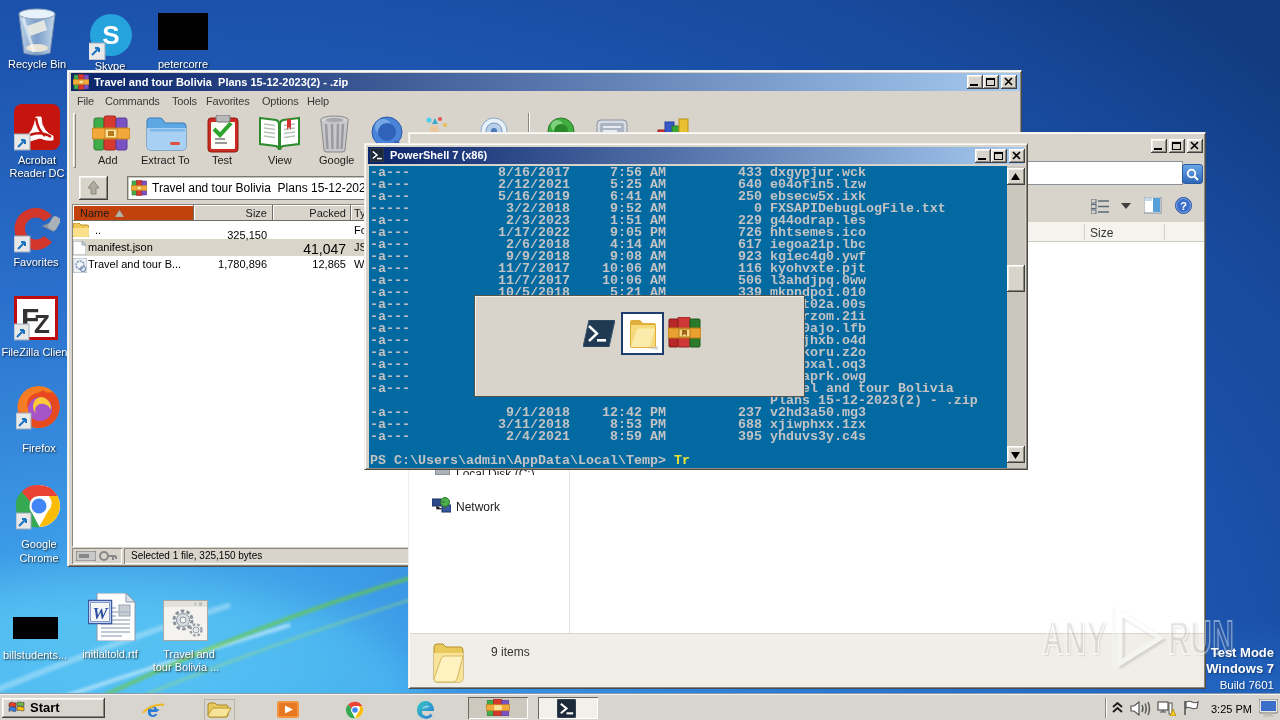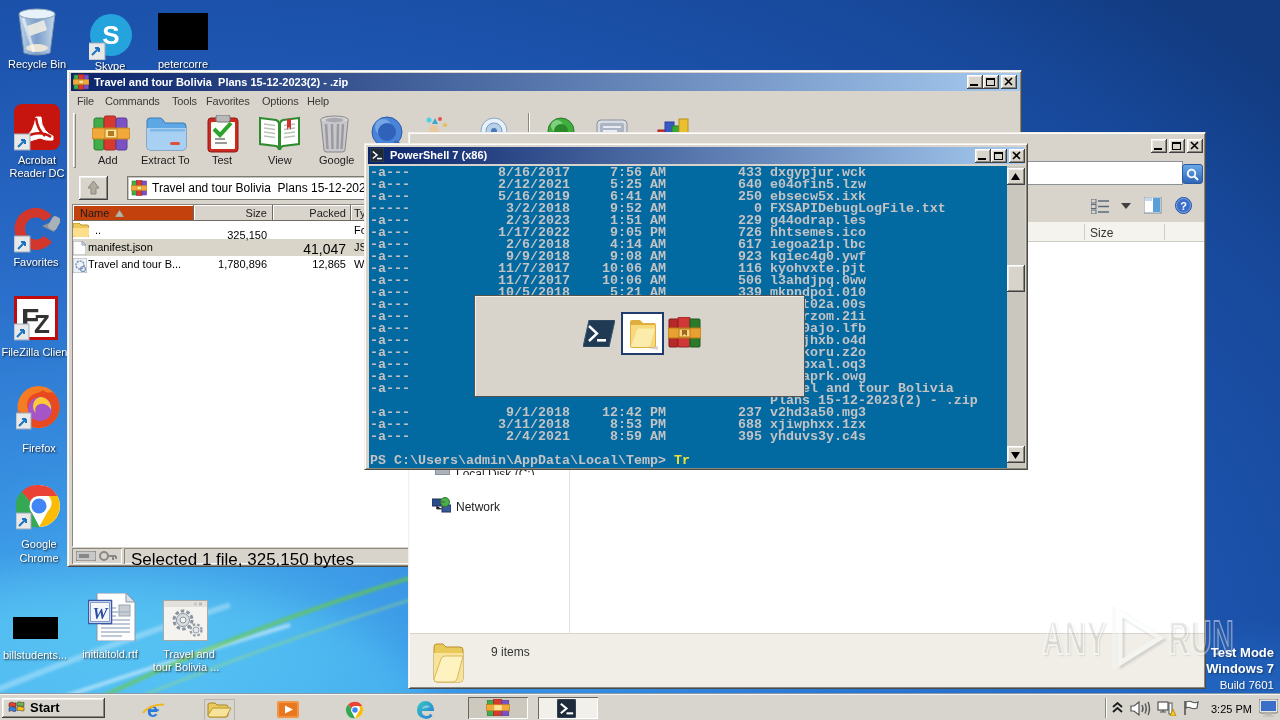--- a/index.html
+++ b/index.html
@@ -315,21 +315,21 @@
         <svg style="position:absolute;left:4px;top:3px" width="20" height="10" viewBox="0 0 20 10">
           <rect x="0" y="0" width="20" height="10" rx="2" fill="#c8c8c8" stroke="#777"></rect>
           <rect x="3" y="3" width="10" height="4" fill="#888"></rect>
         </svg>
         <svg style="position:absolute;left:27px;top:2px" width="18" height="12" viewBox="0 0 18 12">
           <circle cx="5" cy="6" r="4" fill="none" stroke="#888" stroke-width="2"></circle>
           <path d="M9,6 L17,6 M14,6 L14,10 M17,6 L17,9" stroke="#888" stroke-width="2"></path>
         </svg>
       </div>
       <div style="position:absolute;left:52px;top:1px;width:895px;height:16px;box-shadow:inset 1px 1px 0 #8a877e,inset -1px -1px 0 #fff">
-        <span style="position:absolute;left:7px;top:2px;font-size:17px;color:#000">Selected 1 file, 325,150 bytes</span>
+        <span style="position:absolute;left:7px;top:2px;font-size:10px;color:#000">Selected 1 file, 325,150 bytes</span>
       </div>
     </div>
   </div>
 <div class="win" style="left:408px;top:132px;width:798px;height:557px">
     <div class="cbtn" style="left:742px;top:6px">
       <div style="position:absolute;left:3px;top:9px;width:8px;height:2px;background:#000"></div>
     </div>
     <div class="cbtn" style="left:760px;top:6px">
       <div style="position:absolute;left:3px;top:3px;width:9px;height:8px;border:1px solid #000;border-top:2px solid #000"></div>
     </div>

